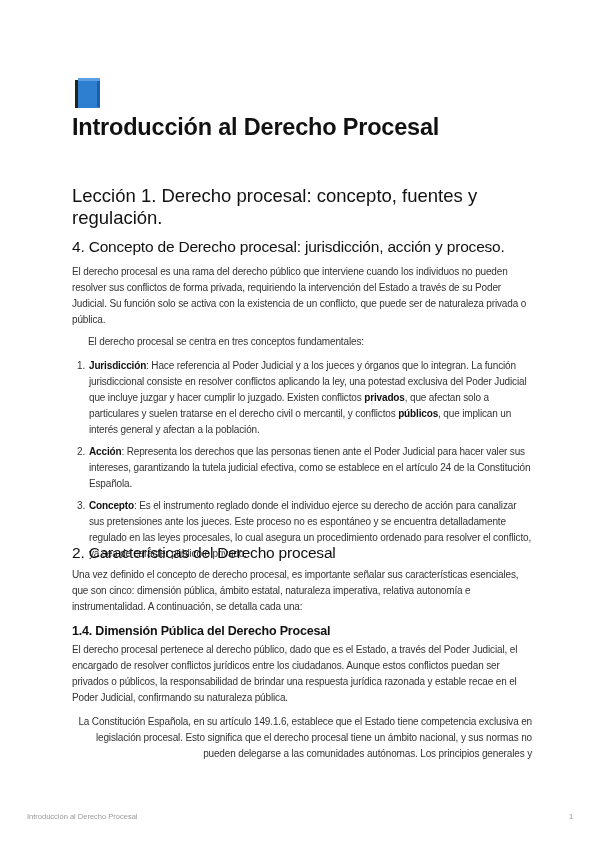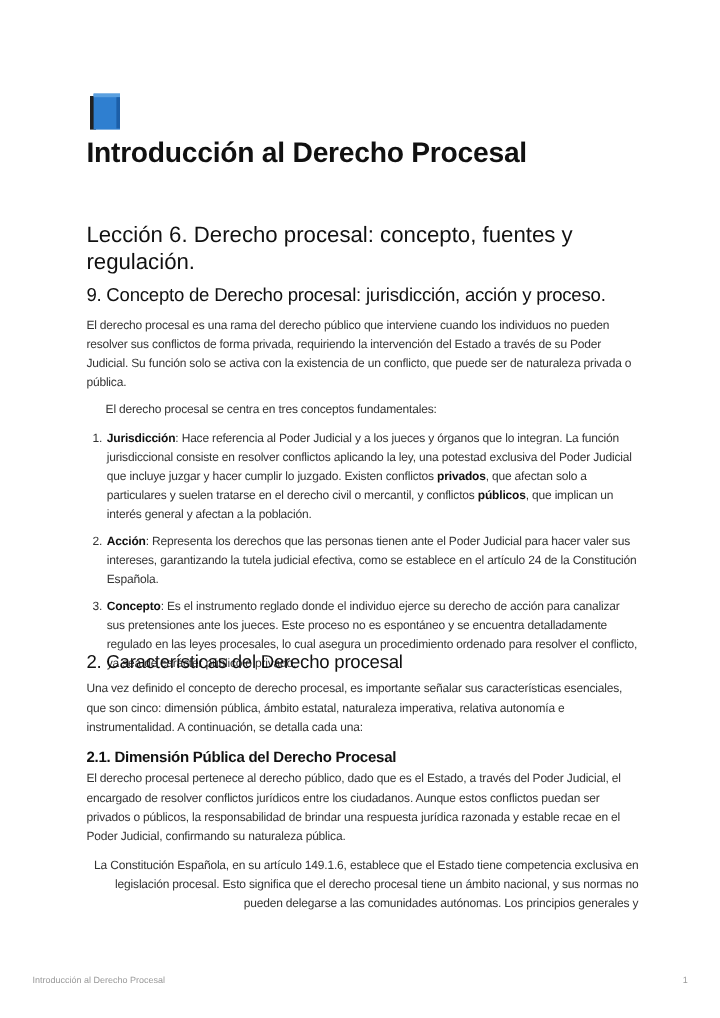--- a/index.html
+++ b/index.html
@@ -26,24 +26,24 @@
 
   <svg class="icon-book" viewBox="0 0 30 32">
     <rect x="3" y="3" width="5" height="28" fill="#222"></rect>
     <rect x="6" y="1" width="22" height="30" fill="#2f7fd0"></rect>
     <rect x="6" y="1" width="22" height="3" fill="#5aa0e0"></rect>
     <rect x="25" y="4" width="3" height="26" fill="#1d5fa8"></rect>
   </svg>
 
   <h1>Introducción al Derecho Procesal</h1>
 
-  <h2>Lección 6. Derecho procesal: concepto, fuentes y regulación.</h2>
+  <h2>Lección 1. Derecho procesal: concepto, fuentes y regulación.</h2>
 
   <div class="blk" style="top:238px;">
-    <h3>9. Concepto de Derecho procesal: jurisdicción, acción y proceso.</h3>
+    <h3>4. Concepto de Derecho procesal: jurisdicción, acción y proceso.</h3>
   </div>
 
   <div class="blk" style="top:264px;">
     <p>El derecho procesal es una rama del derecho público que interviene cuando los individuos no pueden resolver sus conflictos de forma privada, requiriendo la intervención del Estado a través de su Poder Judicial. Su función solo se activa con la existencia de un conflicto, que puede ser de naturaleza privada o pública.</p>
     <p style="margin-top:6px;padding-left:16px;">El derecho procesal se centra en tres conceptos fundamentales:</p>
 
     <ol style="margin-top:8px;">
       <li>
         <span class="num">1.</span><b>Jurisdicción</b><span>: Hace referencia al Poder Judicial y a los jueces y órganos que lo integran. La función jurisdiccional consiste en resolver conflictos aplicando la ley, una potestad exclusiva del Poder Judicial que incluye juzgar y hacer cumplir lo juzgado. Existen conflictos </span><b>privados</b><span>, que afectan solo a particulares y suelen tratarse en el derecho civil o mercantil, y conflictos </span><b>públicos</b><span>, que implican un interés general y afectan a la población.</span>
       </li>
@@ -55,21 +55,21 @@
       </li>
     </ol>
   </div>
 
   <div class="blk" style="top:544px;">
     <h3>2. Características del Derecho procesal</h3>
     <p style="margin-top:5px;">Una vez definido el concepto de derecho procesal, es importante señalar sus características esenciales, que son cinco: dimensión pública, ámbito estatal, naturaleza imperativa, relativa autonomía e instrumentalidad. A continuación, se detalla cada una:</p>
   </div>
 
   <div class="blk" style="top:624px;">
-    <h4>2.1. Dimensión Pública del Derecho Procesal</h4>
+    <h4>1.4. Dimensión Pública del Derecho Procesal</h4>
     <p style="margin-top:4px;">El derecho procesal pertenece al derecho público, dado que es el Estado, a través del Poder Judicial, el encargado de resolver conflictos jurídicos entre los ciudadanos. Aunque estos conflictos puedan ser privados o públicos, la responsabilidad de brindar una respuesta jurídica razonada y estable recae en el Poder Judicial, confirmando su naturaleza pública.</p>
   </div>
 
   <div class="blk" style="top:710px;">
     <p style="margin-top:4px;text-align:right;">La Constitución Española, en su artículo 149.1.6, establece que el Estado tiene competencia exclusiva en legislación procesal. Esto significa que el derecho procesal tiene un ámbito nacional, y sus normas no pueden delegarse a las comunidades autónomas. Los principios generales y</p>
   </div>
 
   <div class="footer-left">Introducción al Derecho Procesal</div>
   <div class="footer-right">1</div>
 </div>

